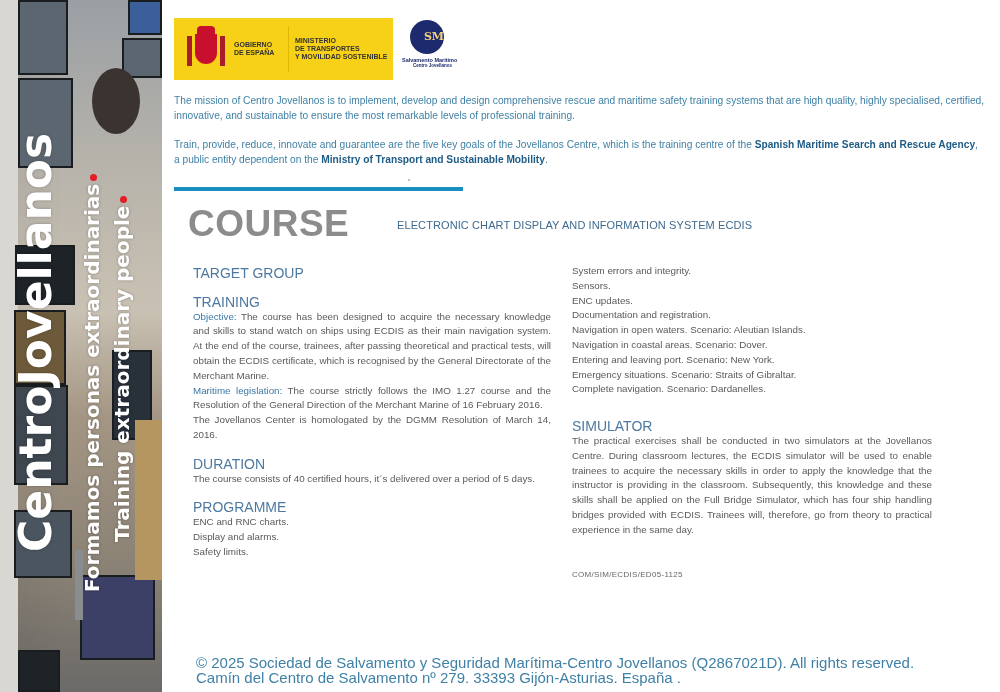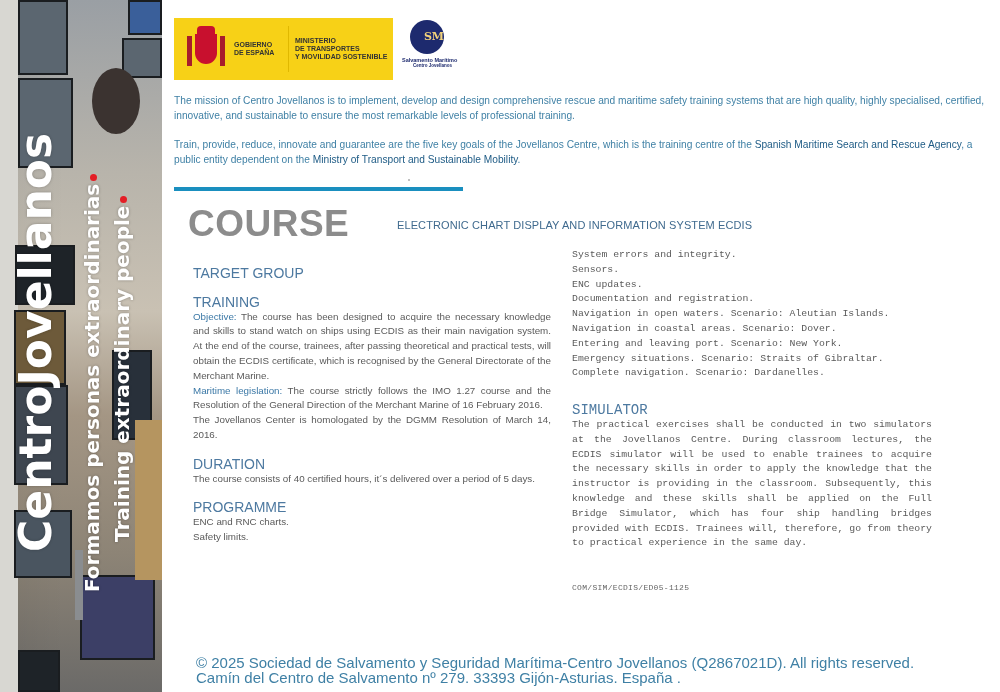--- a/index.html
+++ b/index.html
@@ -58,32 +58,32 @@
   .min-text { font-size: 7px; line-height: 8px; color: #333; font-weight: bold; }
 
   .sm-logo { position: absolute; left: 402px; top: 20px; width: 50px; height: 60px; text-align: right; }
   .sm-circle { width: 34px; height: 34px; border-radius: 50%; background: #1d2a6e; margin: 0 auto; color: #f2d27a; font-size: 11px; line-height: 34px; font-family: "DejaVu Serif", serif; font-weight: bold; }
   .sm-name { font-size: 5.5px; color: #1d2a6e; font-weight: bold; margin-top: 3px; white-space: nowrap; }
   .sm-sub { font-size: 4.5px; color: #1d2a6e; font-weight: bold; white-space: nowrap; }
 
   
   .intro { position: absolute; left: 174px; top: 93px; width: 812px; font-size: 10.2px; line-height: 15px; color: #3f80a5; }
   .intro p + p { margin-top: 14px; }
-  .intro b { color: #1e5b85; font-weight: normal; }
+  .intro b { color: #1e5b85; font-weight: bold; }
 
   .accent-bar { position: absolute; left: 174px; top: 187px; width: 289px; height: 4px; background: #1a8fbf; }
   .tiny-dot { position: absolute; left: 408px; top: 179px; width: 2px; height: 2px; background: #c0c0c0; }
 
   .course-word { position: absolute; left: 188px; top: 203px; font-family: Liberation Sans, sans-serif; font-weight: bold; font-size: 37px; color: #8c8c8c; letter-spacing: 0.5px; }
   .course-title { position: absolute; left: 397px; top: 219px; font-size: 11px; color: #3f6a8e; letter-spacing: 0.1px; }
 
   
   .col { position: absolute; font-size: 9.8px; line-height: 14.8px; color: #5a5a5a; }
   .col.left { left: 193px; top: 266px; width: 358px; }
-  .col.right { left: 572px; top: 248px; width: 360px; font-family: Liberation Mono, monospace; }
+  .col.right { left: 572px; top: 264px; width: 360px; }
   .sec-h { color: #4d79a0; font-size: 14px; letter-spacing: 0px; }
   .just { text-align: justify; }
   .hl { color: #3b78a6; }
   .gap { height: 14px; }
   .code { font-size: 8px; color: #666; letter-spacing: 0.3px; }
 
   .footer { position: absolute; left: 196px; top: 655px; font-size: 15px; line-height: 15px; color: #3f80a5; }
 </style>
 </head>
 <body>
@@ -157,20 +157,21 @@
   <div class="just"><span class="hl">Maritime legislation:</span><span> The course strictly follows the IMO 1.27 course and the Resolution of the General Direction of the Merchant Marine of 16 February 2016.</span></div>
   <div class="just">The Jovellanos Center is homologated by the DGMM Resolution of March 14, 2016.</div>
   <div class="gap"></div>
 
   <div class="sec-h">DURATION</div>
   <div>The course consists of 40 certified hours, it´s delivered over a period of 5 days.</div>
   <div class="gap"></div>
 
   <div class="sec-h">PROGRAMME</div>
   <div>ENC and RNC charts.</div>
+  <div>Display and alarms.</div>
   <div>Safety limits.</div>
 </div>
 
 <div class="col right">
   <div>System errors and integrity.</div>
   <div>Sensors.</div>
   <div>ENC updates.</div>
   <div>Documentation and registration.</div>
   <div>Navigation in open waters. Scenario: Aleutian Islands.</div>
   <div>Navigation in coastal areas. Scenario: Dover.</div>

